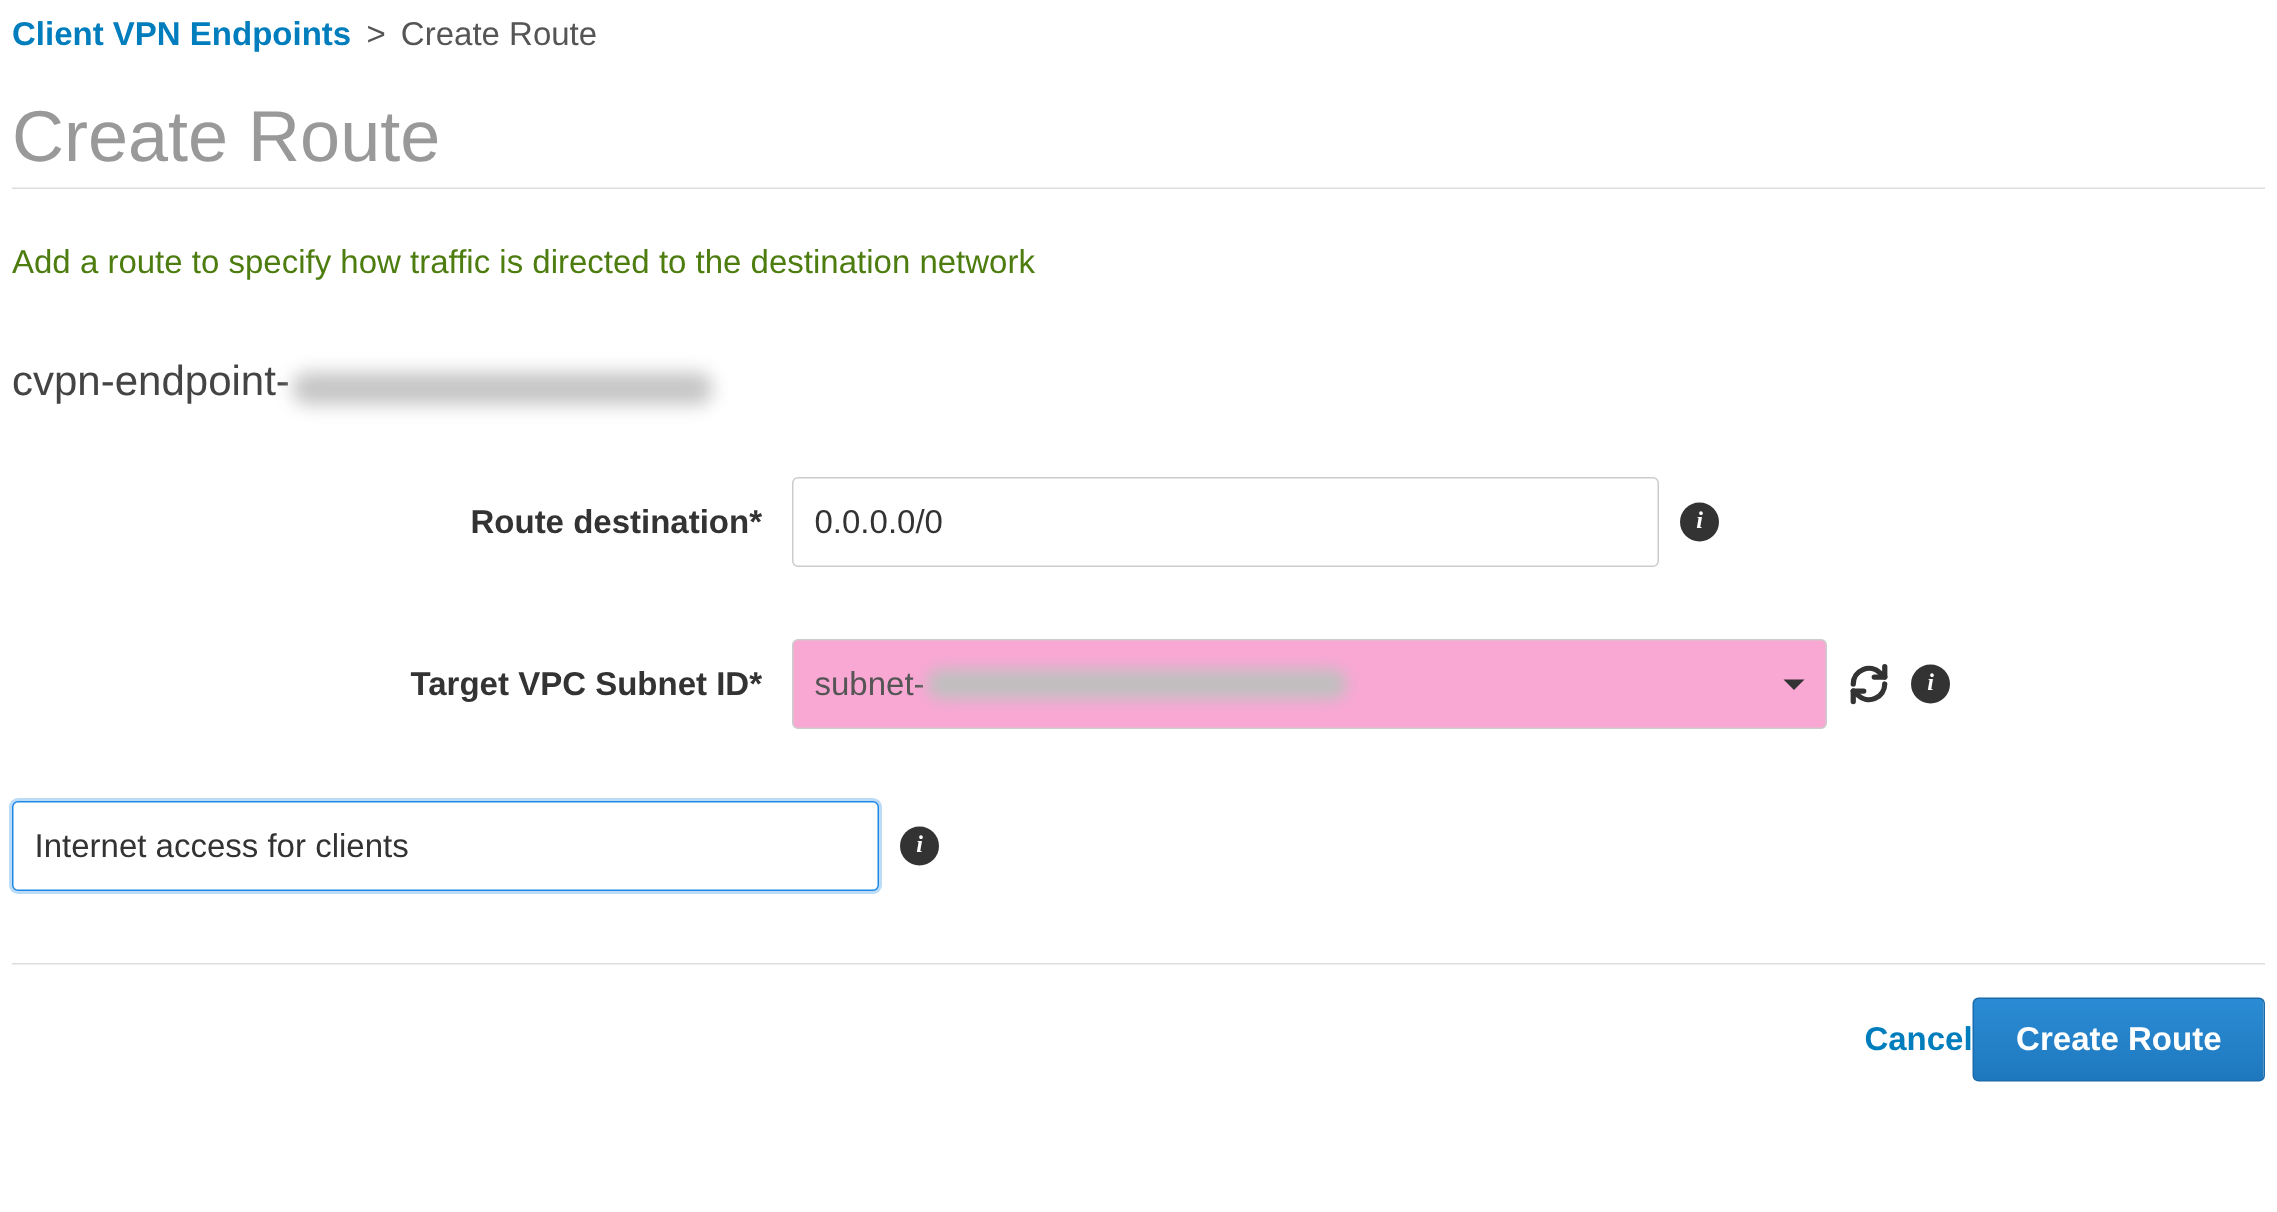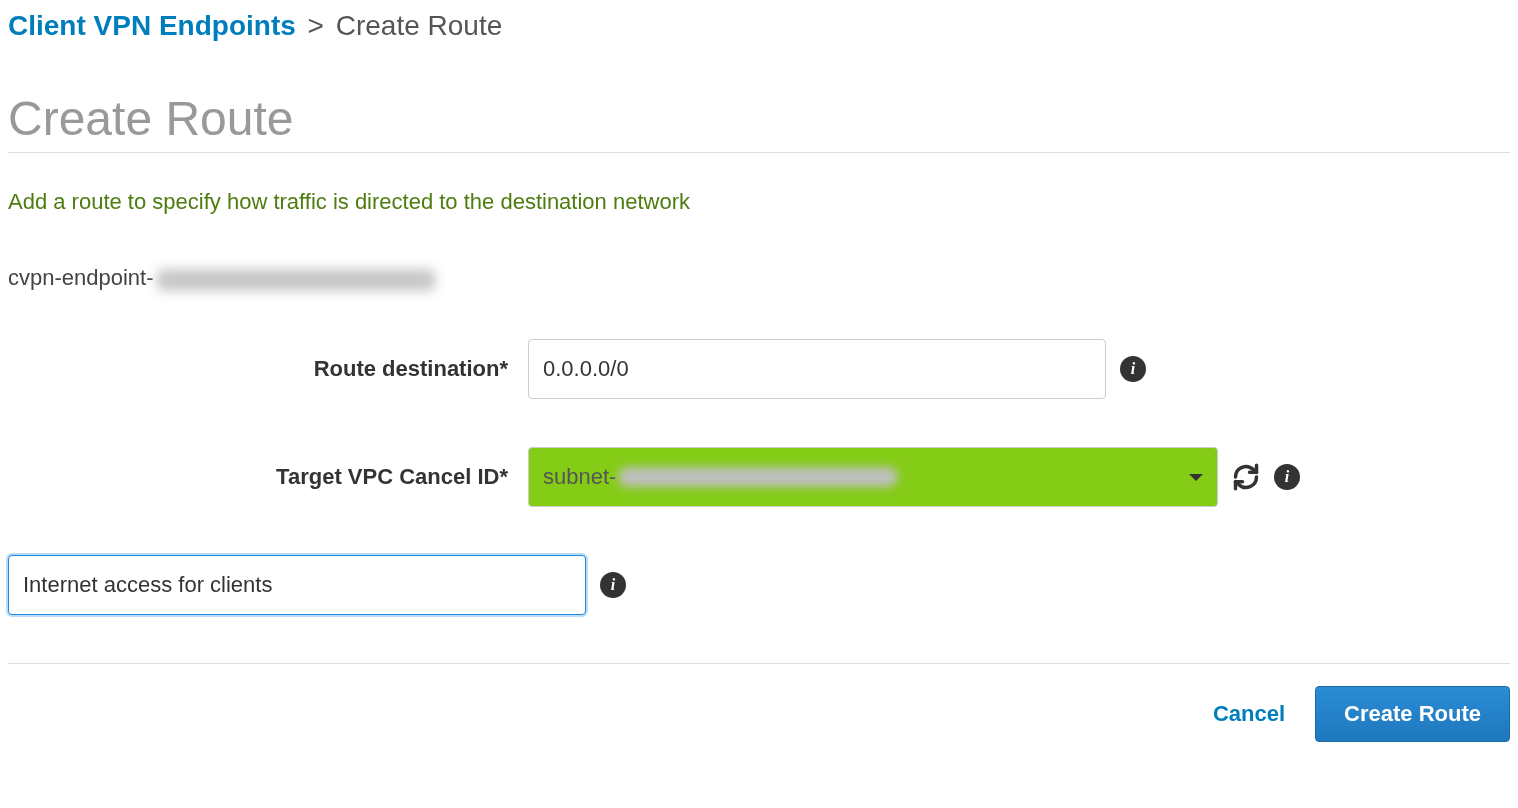--- a/index.html
+++ b/index.html
@@ -7,22 +7,22 @@
       margin: 0;
       padding: 0;
     }
     body {
       font-family: "Helvetica Neue", Helvetica, Arial, sans-serif;
       background: #ffffff;
       padding: 10px 8px;
       color: #333;
     }
     .breadcrumb {
-      font-size: 28px;
-      margin-bottom: 49px;
+      font-size: 22px;
+      margin-bottom: 28px;
     }
     .breadcrumb a {
       color: #007dbc;
       font-weight: bold;
       text-decoration: none;
     }
     .breadcrumb .sep {
       color: #555;
       margin: 0 4px;
     }
@@ -54,21 +54,21 @@
       font-weight: bold;
       color: #333;
       padding-right: 20px;
     }
     .form-value {
       display: flex;
       align-items: center;
       gap: 14px;
     }
     .static-value {
-      font-size: 22px;
+      font-size: 28px;
       color: #444;
       display: flex;
       align-items: flex-end;
     }
     .blurred {
       display: inline-block;
       width: 280px;
       height: 22px;
       background: #c6c6c6;
       border-radius: 10px;
@@ -101,21 +101,21 @@
     .dropdown {
       width: 690px;
       height: 60px;
       border: 1px solid #ccc;
       border-radius: 4px;
       font-size: 22px;
       padding: 0 14px;
       display: flex;
       align-items: center;
       justify-content: space-between;
-      background: #84cc16;
+      background: #f9a8d4;
       cursor: pointer;
     }
     .dropdown-text {
       display: flex;
       align-items: center;
       color: #555;
     }
     .caret {
       width: 0;
       height: 0;
@@ -149,21 +149,20 @@
       width: 100%;
       height: 100%;
     }
     .footer {
       border-top: 1px solid #ddd;
       margin-top: 30px;
       padding-top: 22px;
       display: flex;
       justify-content: flex-end;
       align-items: center;
-      gap: 30px;
     }
     .btn-cancel {
       color: #007dbc;
       font-size: 22px;
       font-weight: bold;
       background: none;
       border: none;
       cursor: pointer;
     }
     .btn-primary {
@@ -201,21 +200,21 @@
 
 <div class="form-row">
   <div class="form-label">Route destination*</div>
   <div class="form-value">
     <input type="text" class="text-input" value="0.0.0.0/0" style="">
     <span class="info-icon">i</span>
   </div>
 </div>
 
 <div class="form-row">
-  <div class="form-label">Target VPC Cancel ID*</div>
+  <div class="form-label">Target VPC Subnet ID*</div>
   <div class="form-value">
     <div class="dropdown">
       <span class="dropdown-text">
         <span>subnet-</span>
           <span class="blurred-sm"></span>
       </span>
       <span class="caret"></span>
     </div>
     <span class="refresh-icon">
       <svg viewBox="0 0 24 24" fill="none" stroke="#333" stroke-width="3" stroke-linecap="round" stroke-linejoin="round">

